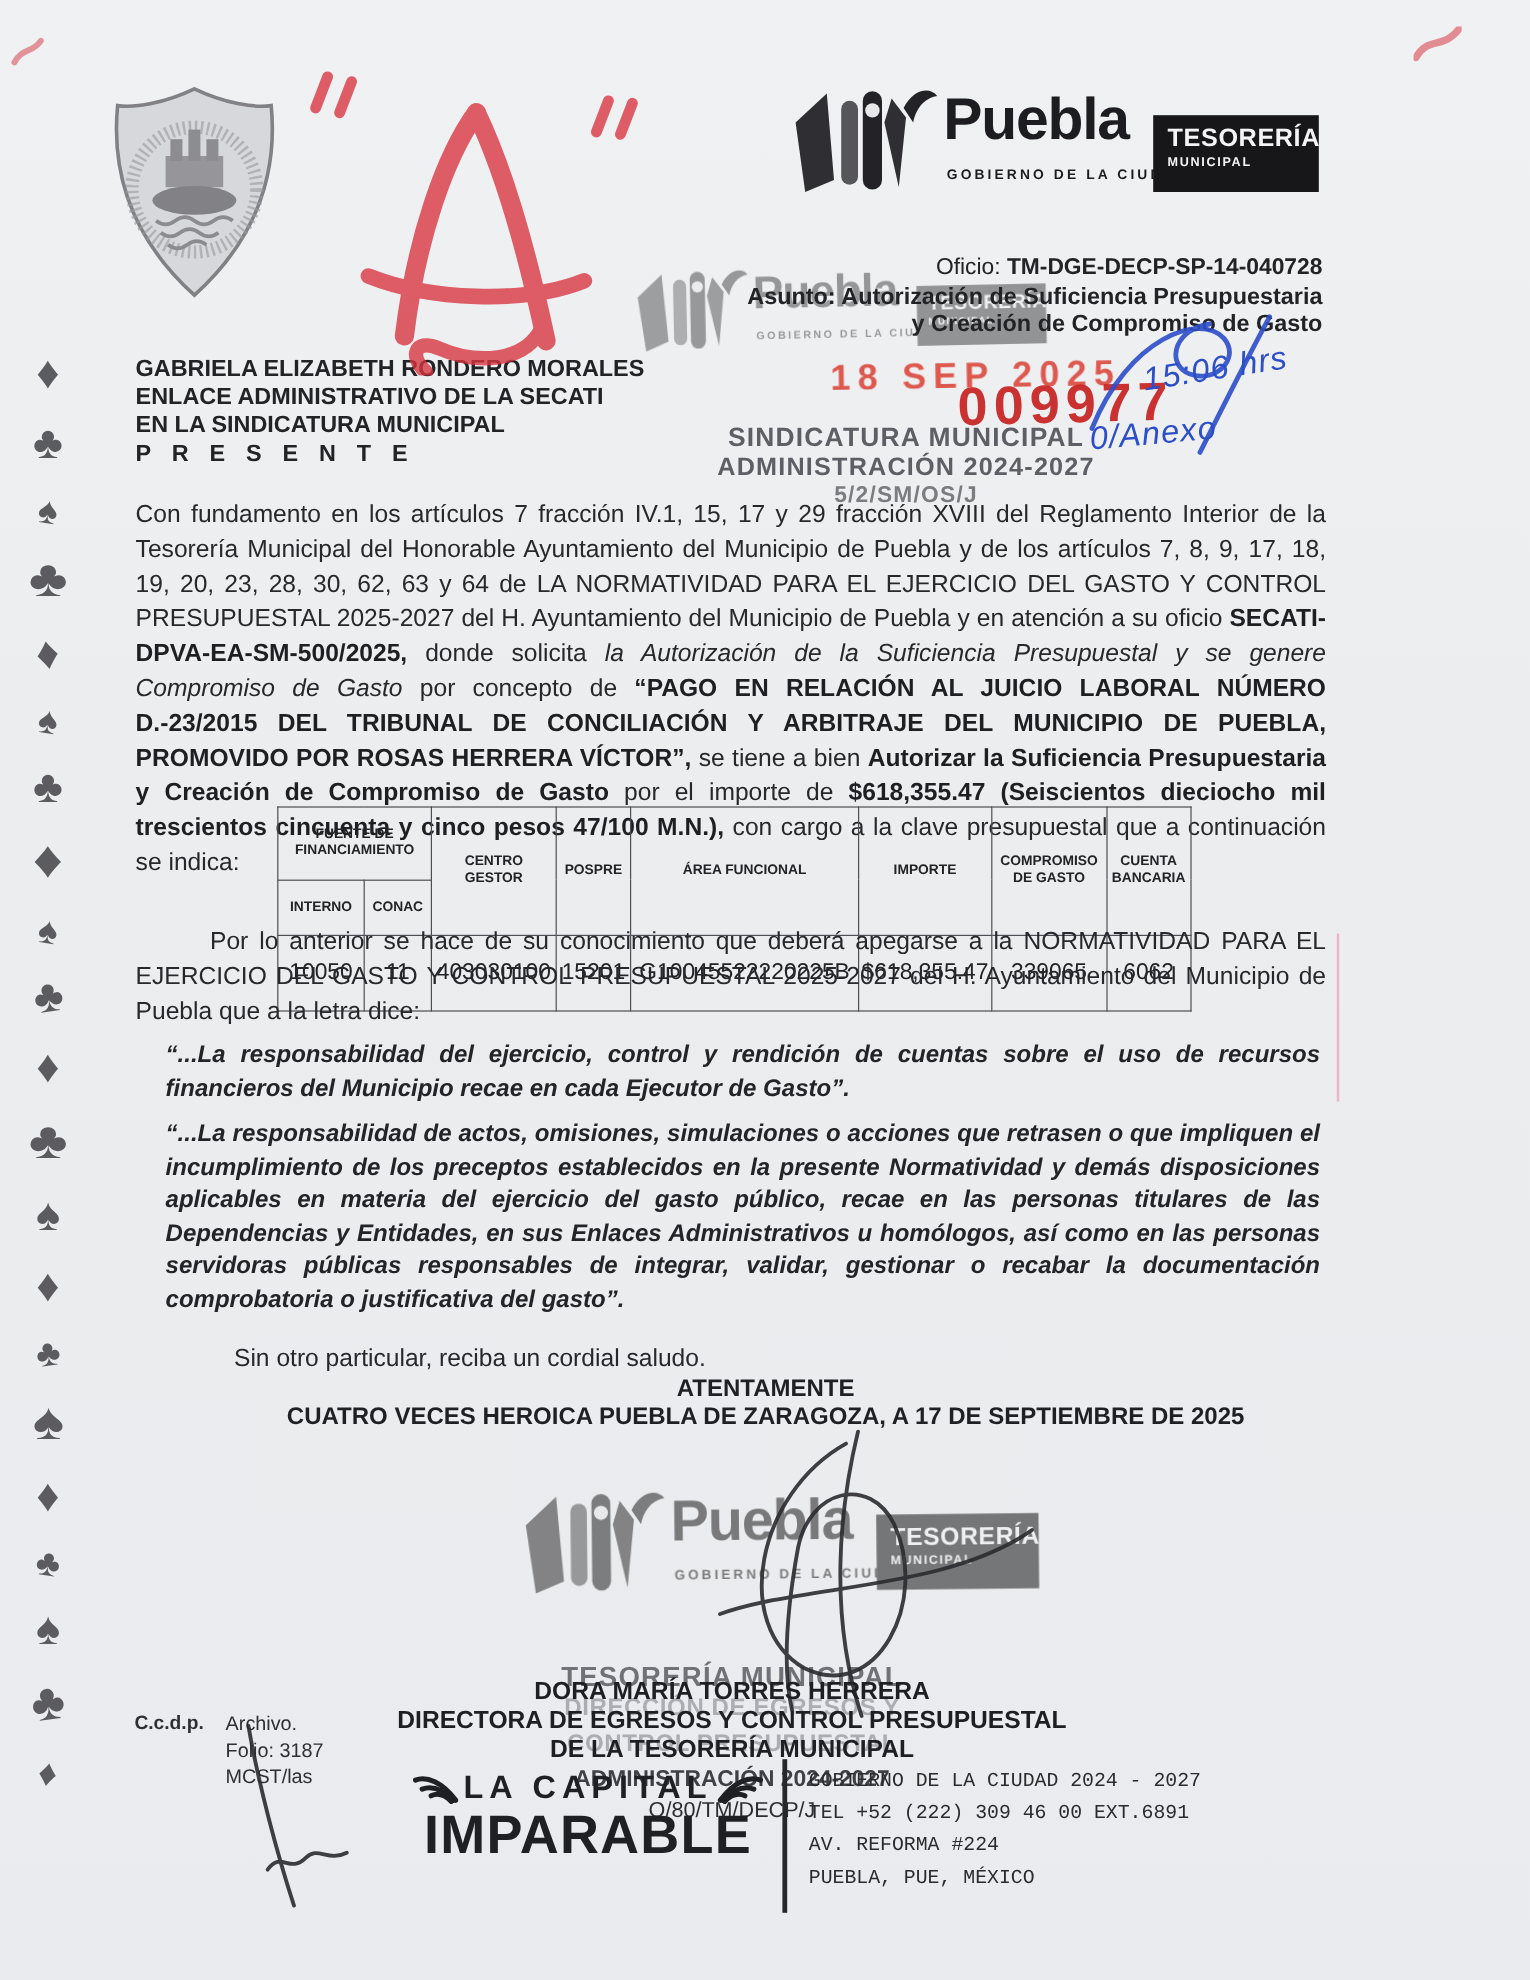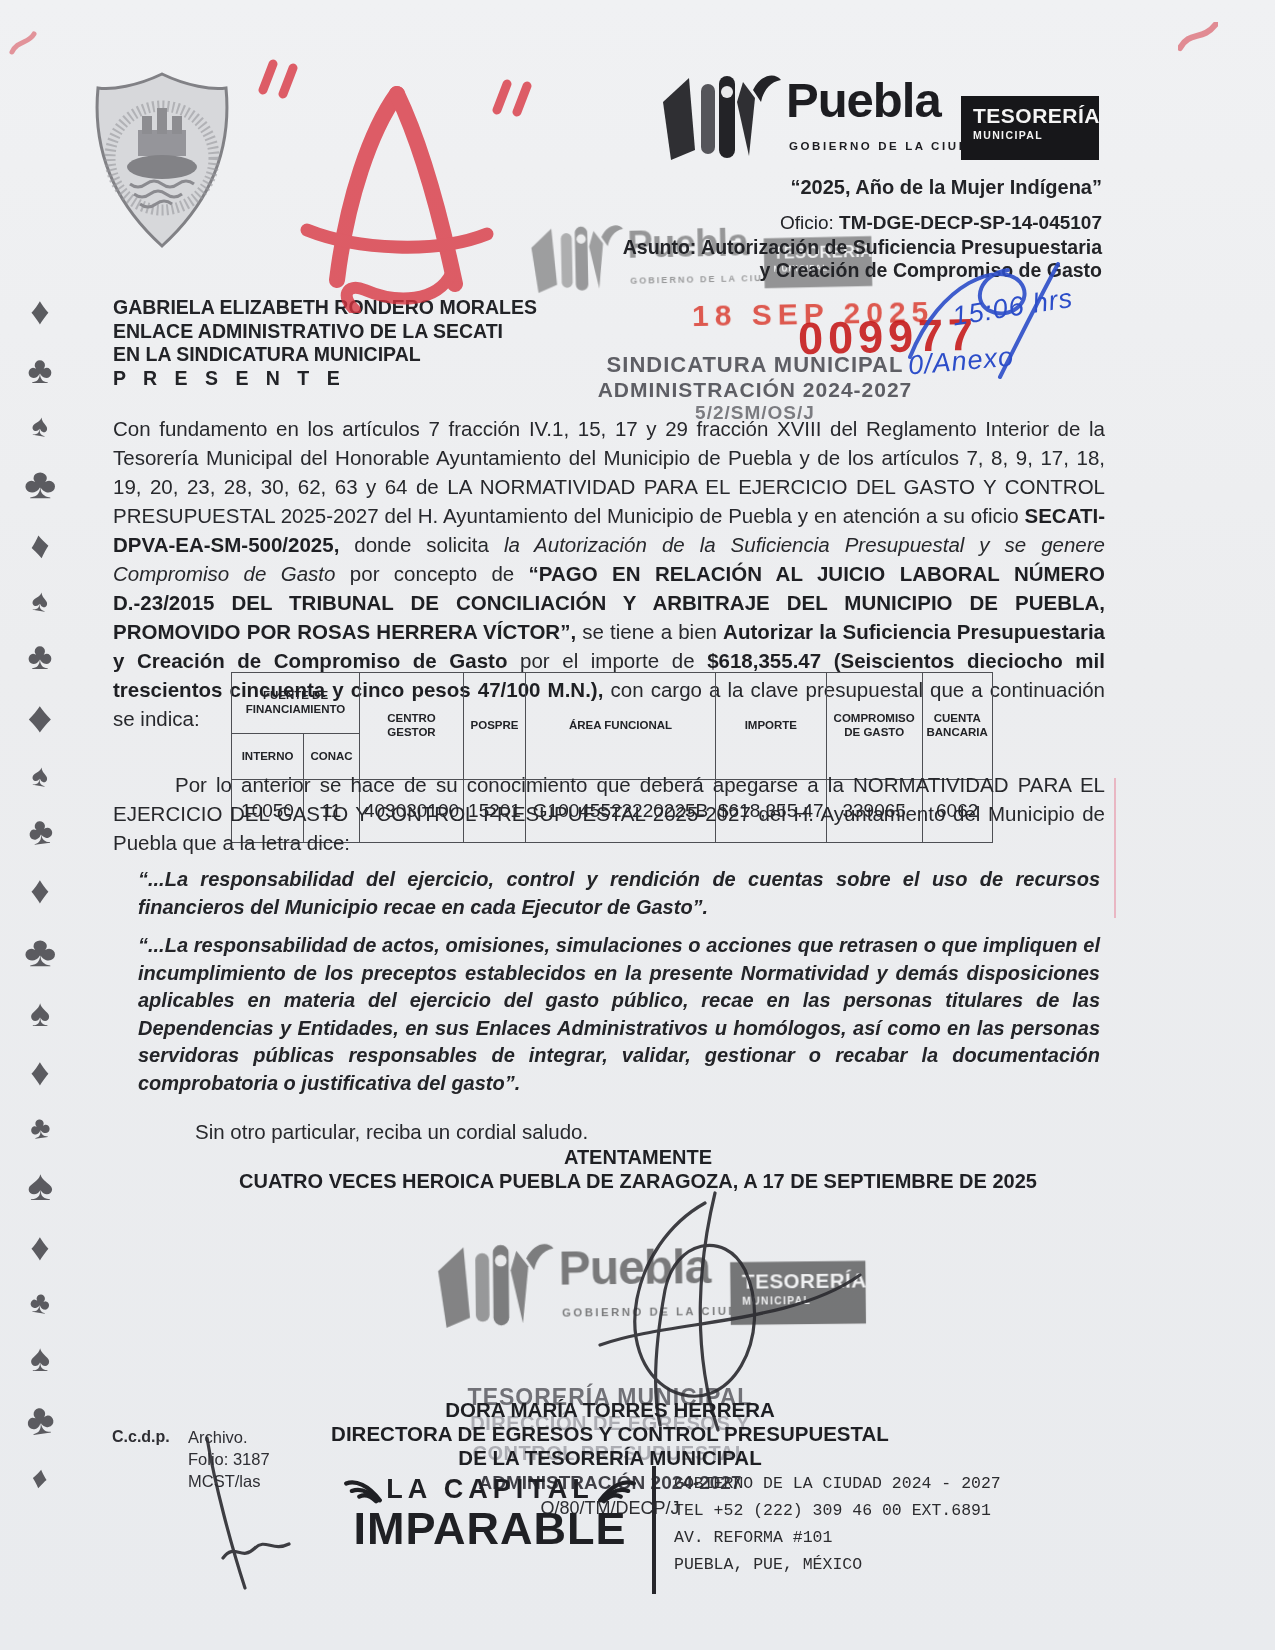--- a/index.html
+++ b/index.html
@@ -174,22 +174,21 @@
       <path d="M100,20 C108,4 122,2 128,10 C116,12 110,22 108,32 Z" fill="#232327"></path>
     </svg>
     <div class="bword">Puebla</div>
     <div class="bgob">GOBIERNO DE LA CIUDAD</div>
     <div class="bbox">
       <div class="t1">TESORERÍA</div>
       <div class="t2">MUNICIPAL</div>
     </div>
   </div>
 
-  <div class="hdr-right tagline abs">“2025, Año de la Mujer Indígena”</div>
-  <div class="hdr-right oficio abs"><span>Oficio: </span><b>TM-DGE-DECP-SP-14-045107</b></div>
+  <div class="hdr-right oficio abs"><span>Oficio: </span><b>TM-DGE-DECP-SP-14-040728</b></div>
   <div class="hdr-right asunto abs" style="top:236px;">Asunto: Autorización de Suficiencia Presupuestaria</div>
   <div class="hdr-right asunto abs" style="top:259px;">y Creación de Compromiso de Gasto</div>
 
   <div class="recipient">
     <div>GABRIELA ELIZABETH RONDERO MORALES</div>
     <div>ENLACE ADMINISTRATIVO DE LA SECATI</div>
     <div>EN LA SINDICATURA MUNICIPAL</div>
     <div class="presente">P R E S E N T E</div>
   </div>
 
@@ -330,17 +329,17 @@
         </g>
       </svg>
     </div>
     <div class="cap2">IMPARABLE</div>
   </div>
 
   <div class="abs fdivider"></div>
   <div class="abs contact">
     <div>GOBIERNO DE LA CIUDAD 2024 - 2027</div>
     <div>TEL +52 (222) 309 46 00 EXT.6891</div>
-    <div>AV. REFORMA #101</div>
+    <div>AV. REFORMA #224</div>
     <div>PUEBLA, PUE, MÉXICO</div>
   </div>
 
 </div>
 
 </body></html>

